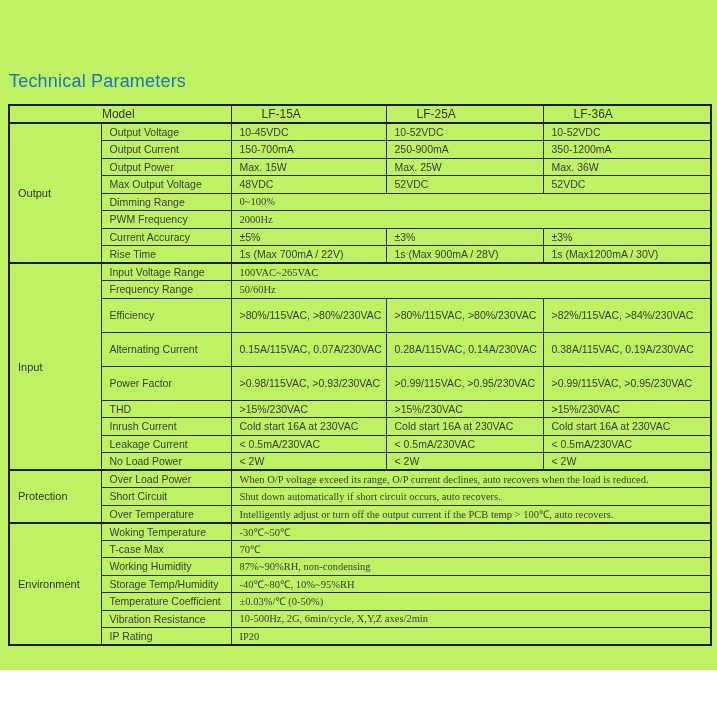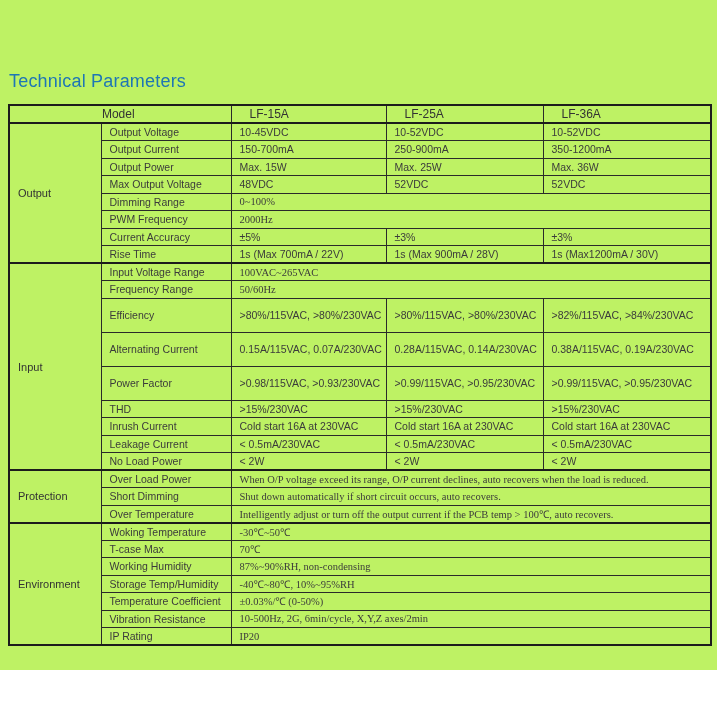--- a/index.html
+++ b/index.html
@@ -41,21 +41,21 @@
     padding: 0 4px 0 8px;
     vertical-align: middle;
     overflow: hidden;
     white-space: nowrap;
     font-weight: normal;
     text-align: left;
   }
   thead tr { height: 18px; }
   thead th { font-size: 12px; color: #333333; }
   thead th.model-head { text-align: center; padding-left: 0; }
-  thead th.col-head { padding-left: 18px; }
+  thead th.col-head { padding-left: 30px; }
   thead { border-bottom: 2px solid #1c1c1c; }
   tbody.section { border-top: 2px solid #1c1c1c; border-bottom: 2px solid #1c1c1c; }
   tbody tr { height: 17.5px; }
   tbody tr.tall { height: 34px; }
   td.group {
     text-align: center;
     font-size: 11px;
     color: #333333;
     padding: 0;
   }
@@ -201,21 +201,21 @@
           <td class="value">&lt; 2W</td>
         </tr>
       </tbody>
       <tbody class="section">
         <tr>
           <td class="group" rowspan="3">Protection</td>
           <td class="label">Over Load Power</td>
           <td class="spanval" colspan="3">When O/P voltage exceed its range, O/P current declines, auto recovers when the load is reduced.</td>
         </tr>
         <tr>
-          <td class="label">Short Dimming</td>
+          <td class="label">Short Circuit</td>
           <td class="spanval" colspan="3">Shut down automatically if short circuit occurs, auto recovers.</td>
         </tr>
         <tr>
           <td class="label">Over Temperature</td>
           <td class="spanval" colspan="3">Intelligently adjust or turn off the output current if the PCB temp &gt; 100℃, auto recovers.</td>
         </tr>
       </tbody>
       <tbody class="section">
         <tr>
           <td class="group" rowspan="7">Environment</td>

